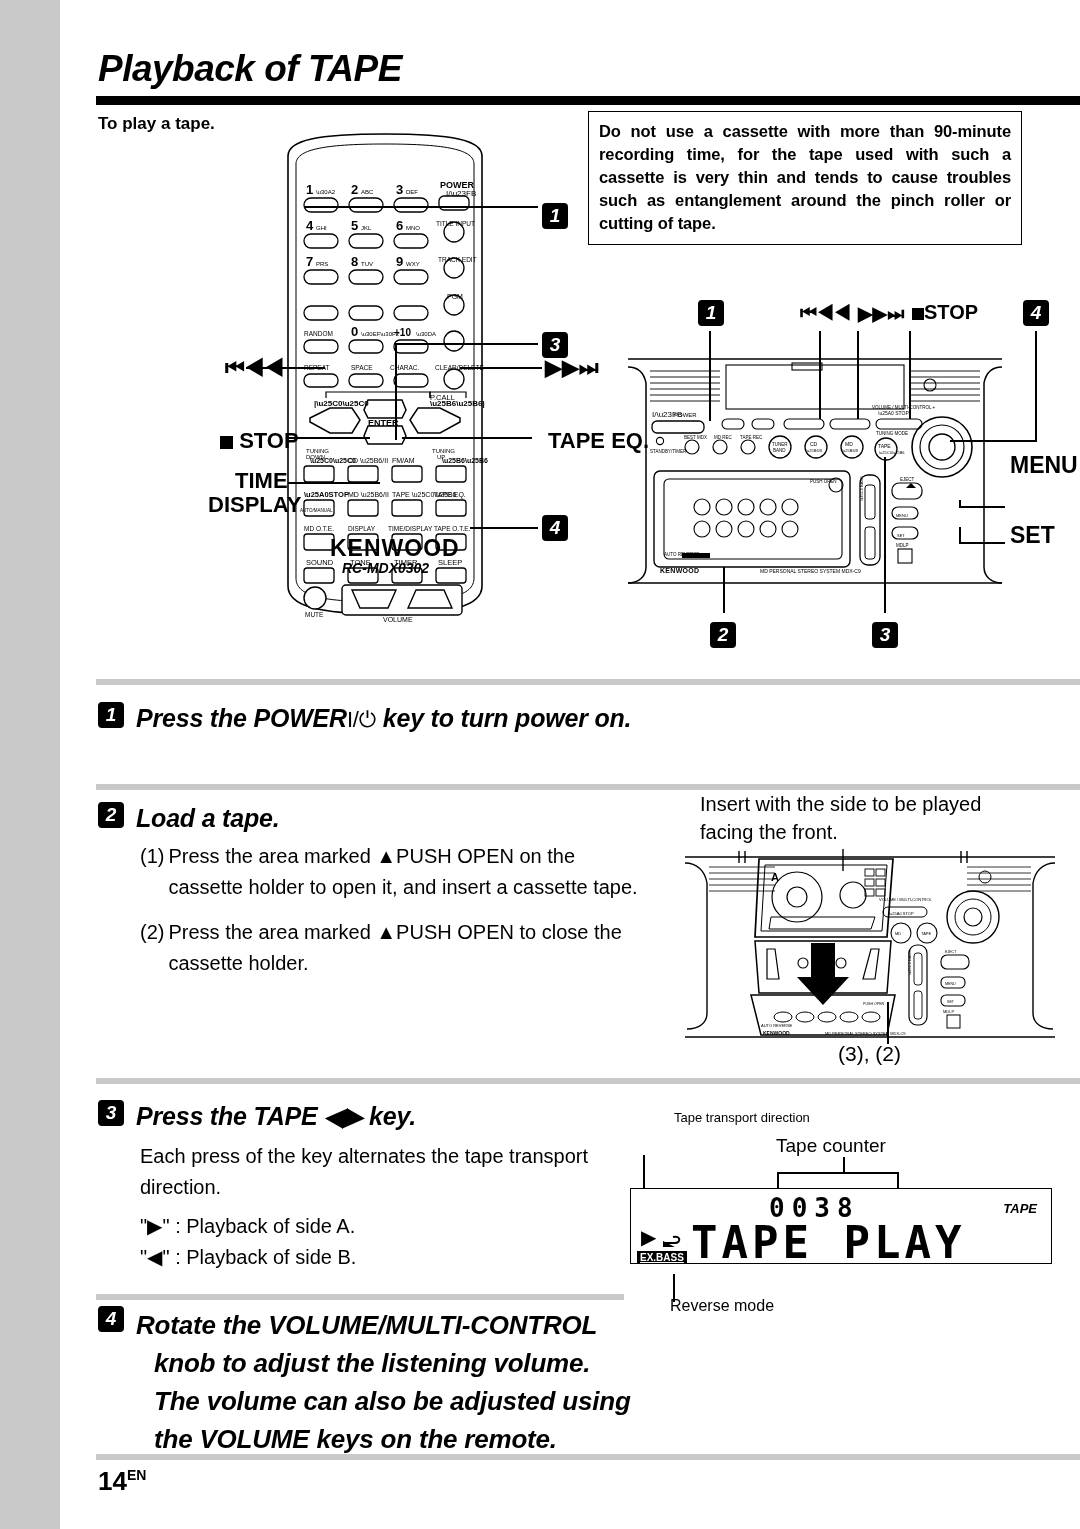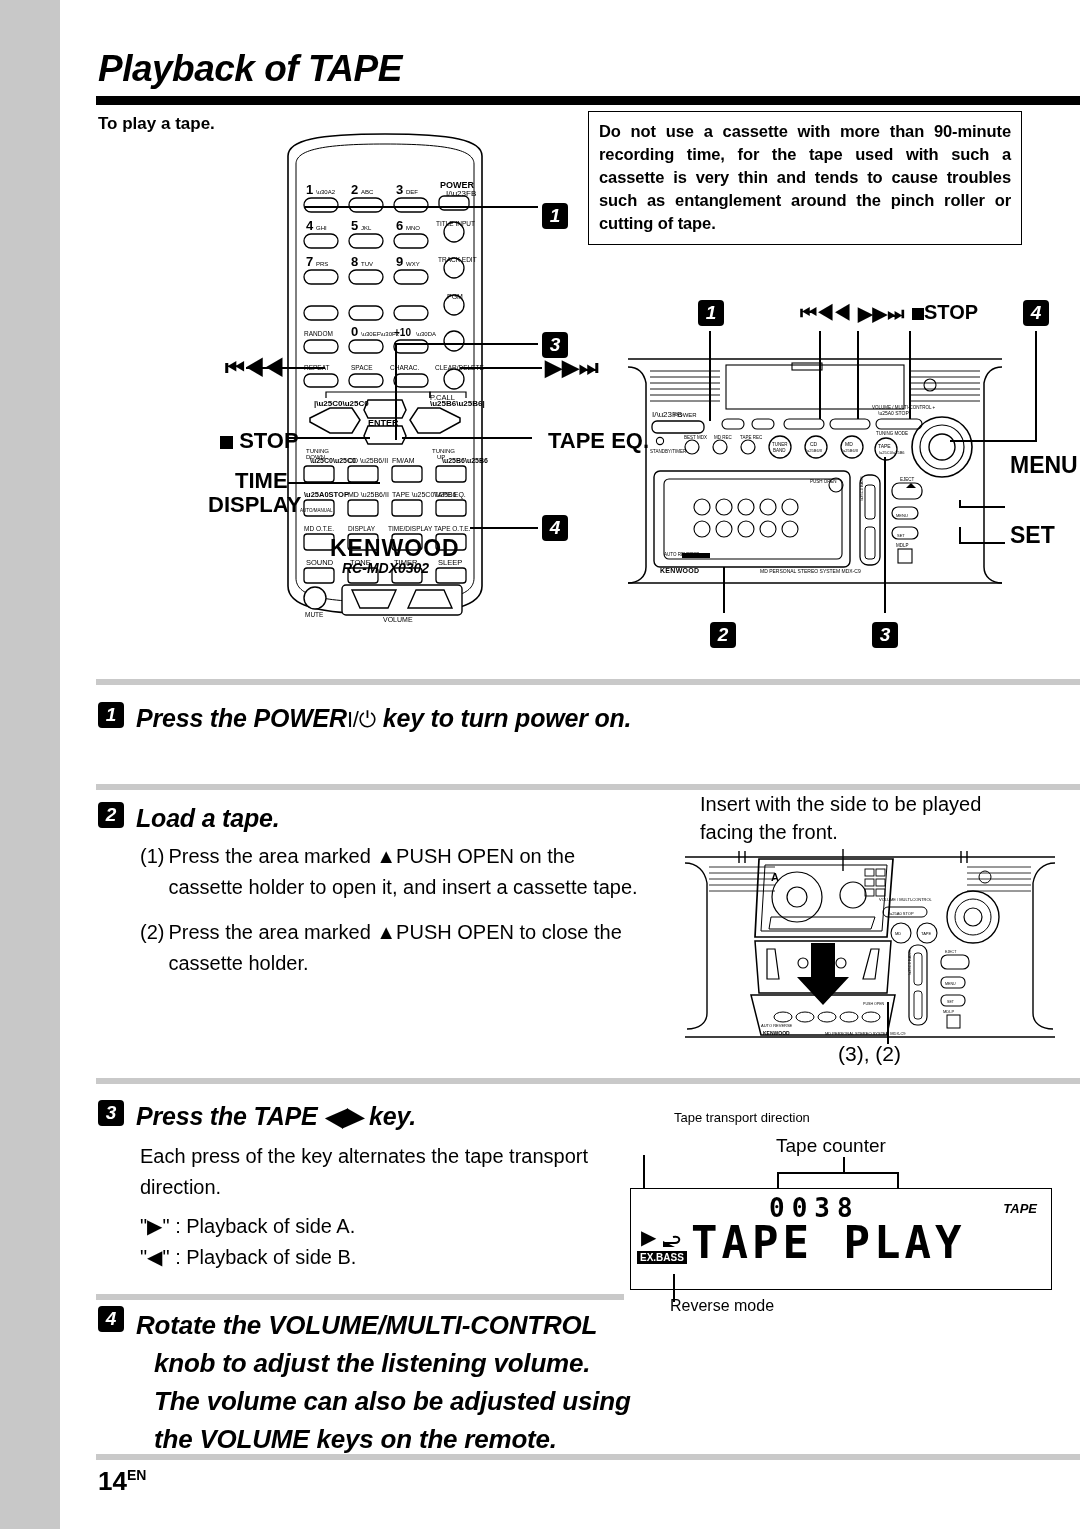--- a/index.html
+++ b/index.html
@@ -102,20 +102,21 @@
     position:absolute; font-family:"DejaVu Sans Mono", monospace;
     font-size:44px; letter-spacing:4px; font-weight:bold;
   }
   .lcd-tape{
     position:absolute; font-size:13px; font-weight:bold; font-style:italic;
   }
   .exbass{
     position:absolute; background:#000; color:#fff;
     font-size:10px; font-weight:bold; padding:1px 3px;
     letter-spacing:0px;
+    text-decoration:underline;
   }
   
   .footer-rule{ position:absolute; left:36px; top:1454px; width:984px; height:6px; background:#c9c9c9; }
   .pageno{
     position:absolute; left:38px; top:1466px;
     font-size:26px; font-weight:bold;
   }
   .pageno sup{ font-size:14px; font-weight:bold; }
 </style>
 </head>
@@ -600,21 +601,21 @@
   <div class="note" style="left:716px; top:1132px; font-size:19px;">Tape counter</div>
 
   <svg class="fig" style="left:570px; top:1155px;" width="430" height="40">
     <g stroke="#000" stroke-width="2" fill="none">
       <line x1="14" y1="0" x2="14" y2="36"></line>
       <path d="M148 36 L148 18 L214 18 L214 2"></path>
       <path d="M214 18 L268 18 L268 36"></path>
     </g>
   </svg>
 
-  <div class="lcd" style="left:570px; top:1188px; width:422px; height:102px;">
+  <div class="lcd" style="left:570px; top:1188px; width:422px; height:76px;">
     <div class="lcd-counter" style="left:138px; top:4px;">0038</div>
     <div class="lcd-tape" style="right:14px; top:12px;">TAPE</div>
     <div style="position:absolute; left:10px; top:36px; font-size:20px;">▶</div>
     <div class="exbass" style="left:6px; top:62px;">EX.BASS</div>
     <div class="lcd-main" style="left:60px; top:28px;">TAPE  PLAY</div>
     <svg style="position:absolute; left:30px; top:44px;" width="26" height="22">
       <path d="M2 10 L14 10 C20 10 20 2 12 4" fill="none" stroke="#000" stroke-width="2"></path>
       <path d="M14 14 L2 14 L2 8 Z" fill="#000"></path>
     </svg>
   </div>

